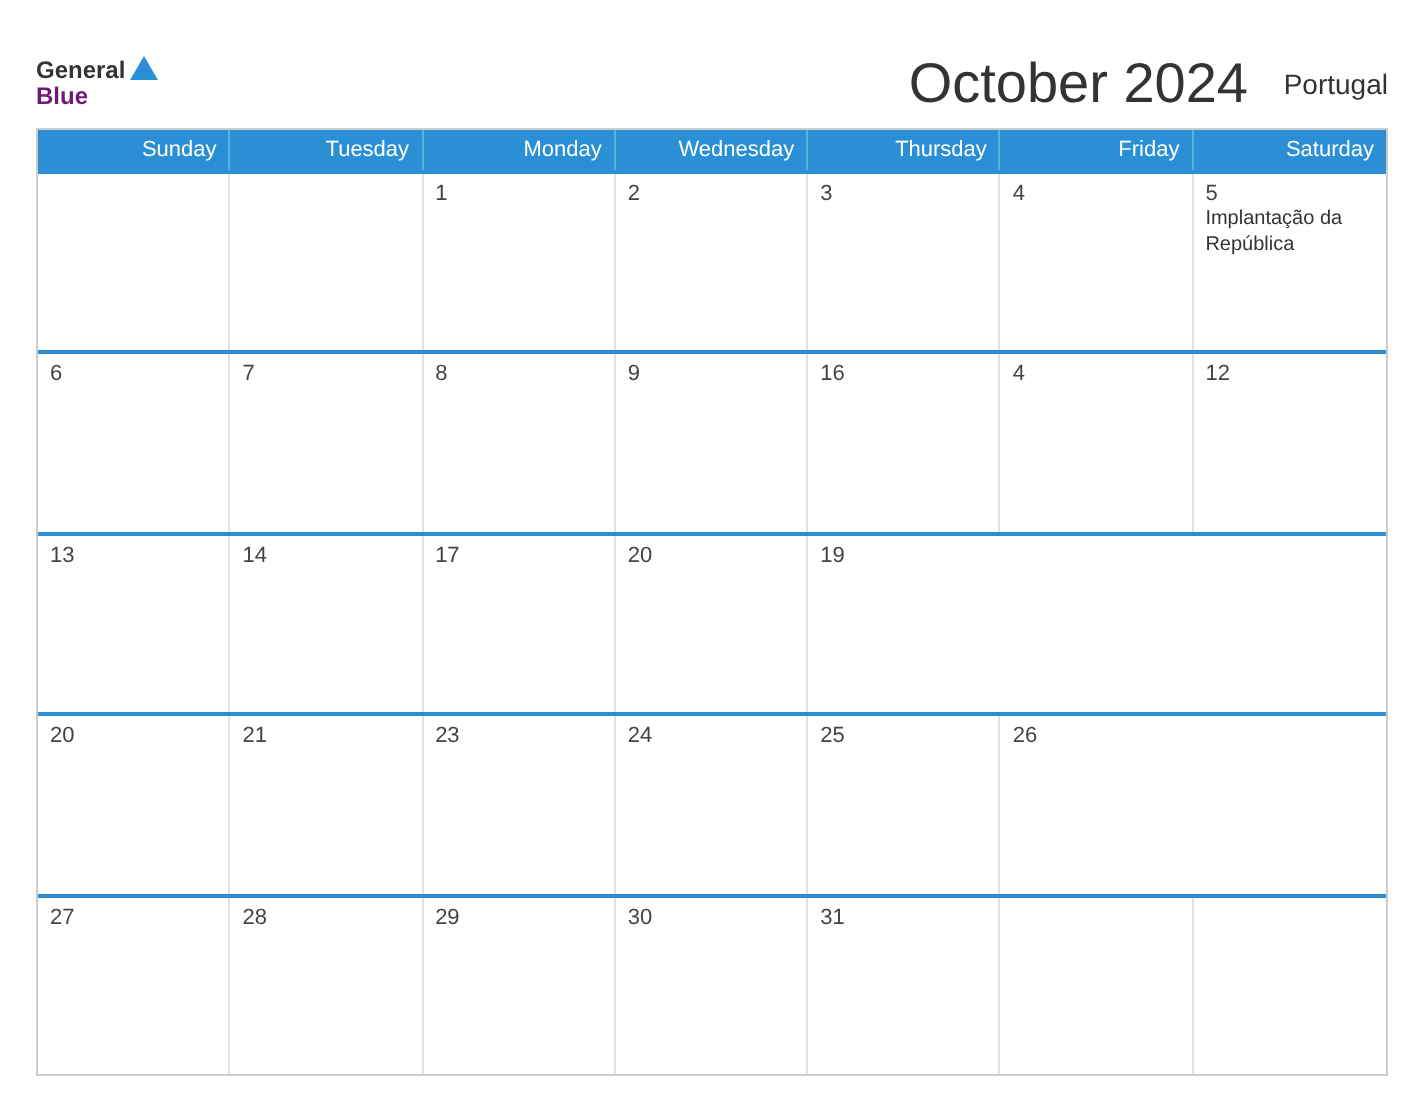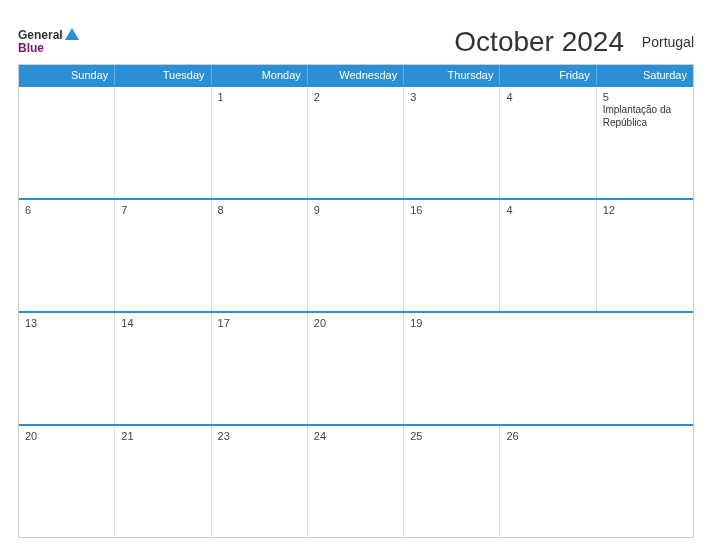--- a/index.html
+++ b/index.html
@@ -248,16 +248,35 @@
             <span class="day-num">24</span>
           </div>
         <div class="day-cell">
             <span class="day-num">25</span>
           </div>
         <div class="day-cell">
             <span class="day-num">26</span>
           </div>
       </div>
 
+      <div class="week-row">
+        <div class="day-cell">
+            <span class="day-num">27</span>
+          </div>
+        <div class="day-cell">
+            <span class="day-num">28</span>
+          </div>
+        <div class="day-cell">
+            <span class="day-num">29</span>
+          </div>
+        <div class="day-cell">
+            <span class="day-num">30</span>
+          </div>
+        <div class="day-cell">
+            <span class="day-num">31</span>
+          </div>
+        <div class="day-cell empty-cell"></div>
+        <div class="day-cell empty-cell"></div>
+      </div>
 
     </div>
   </div>
 </div>
 
 </body></html>

